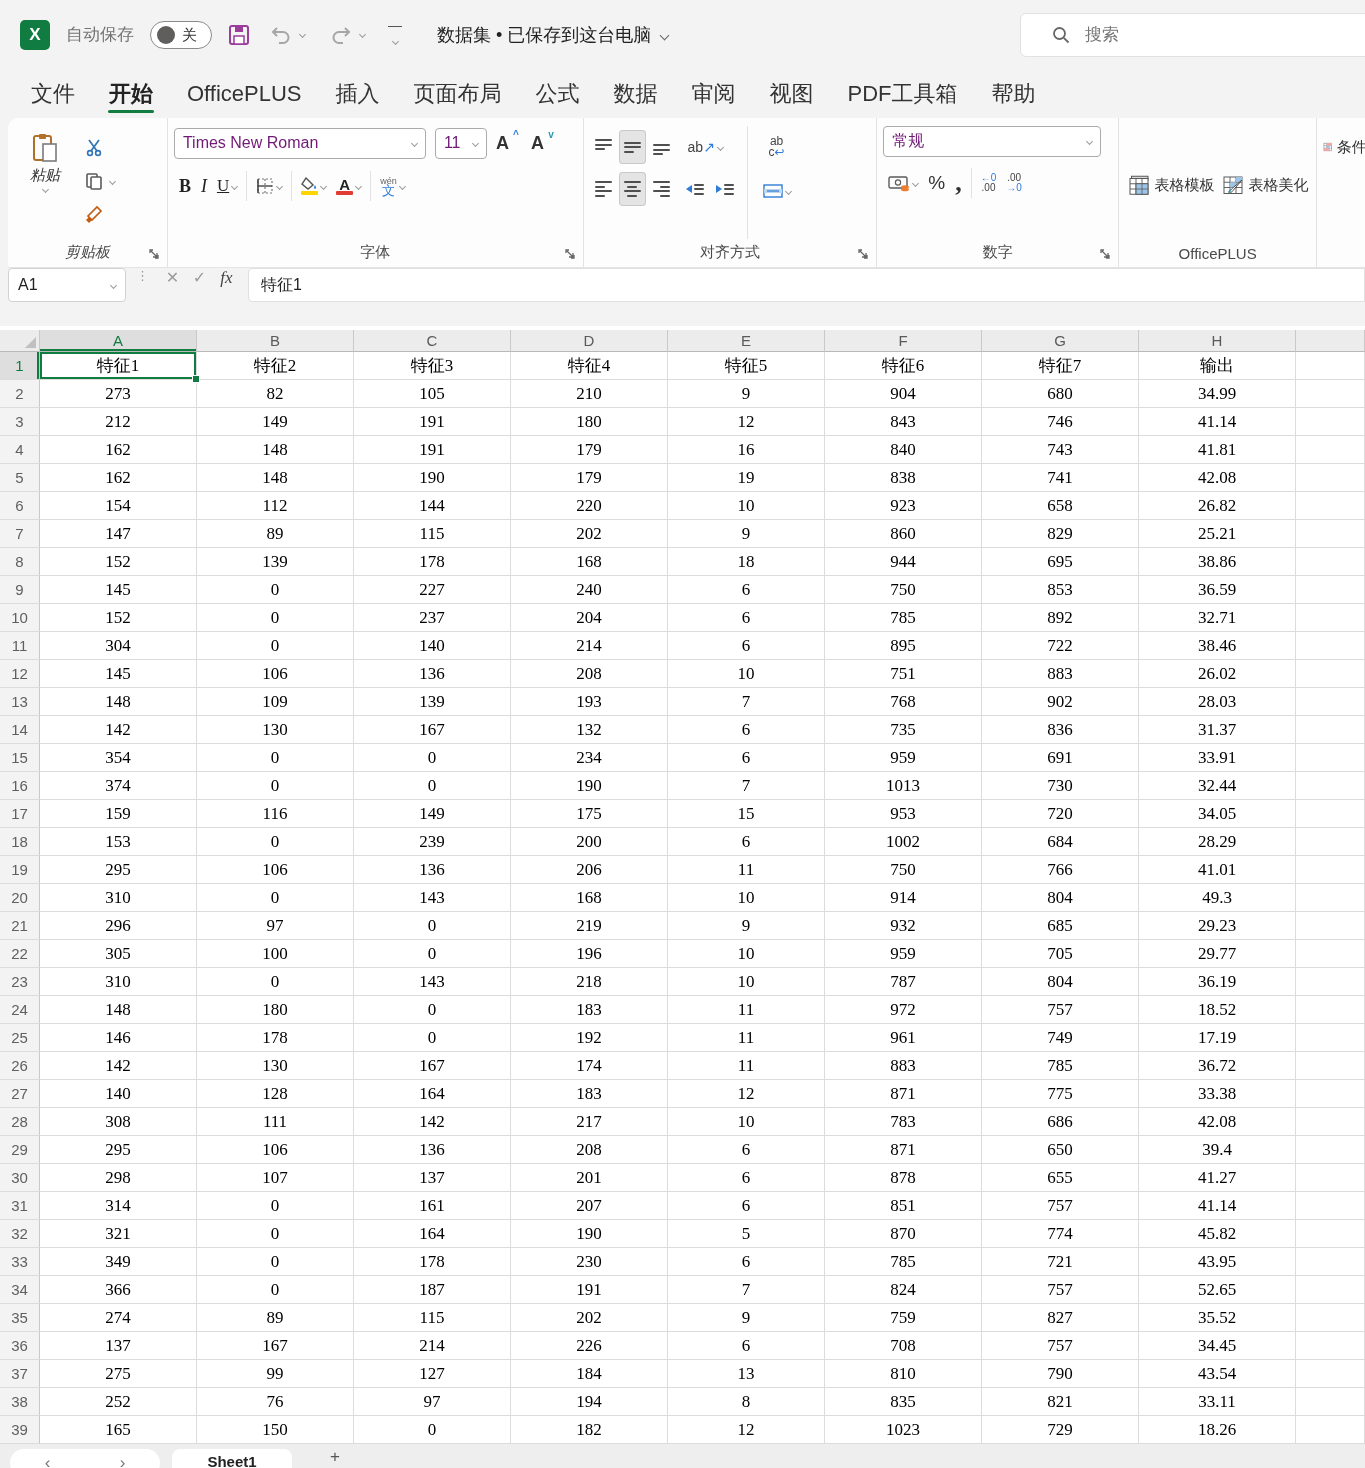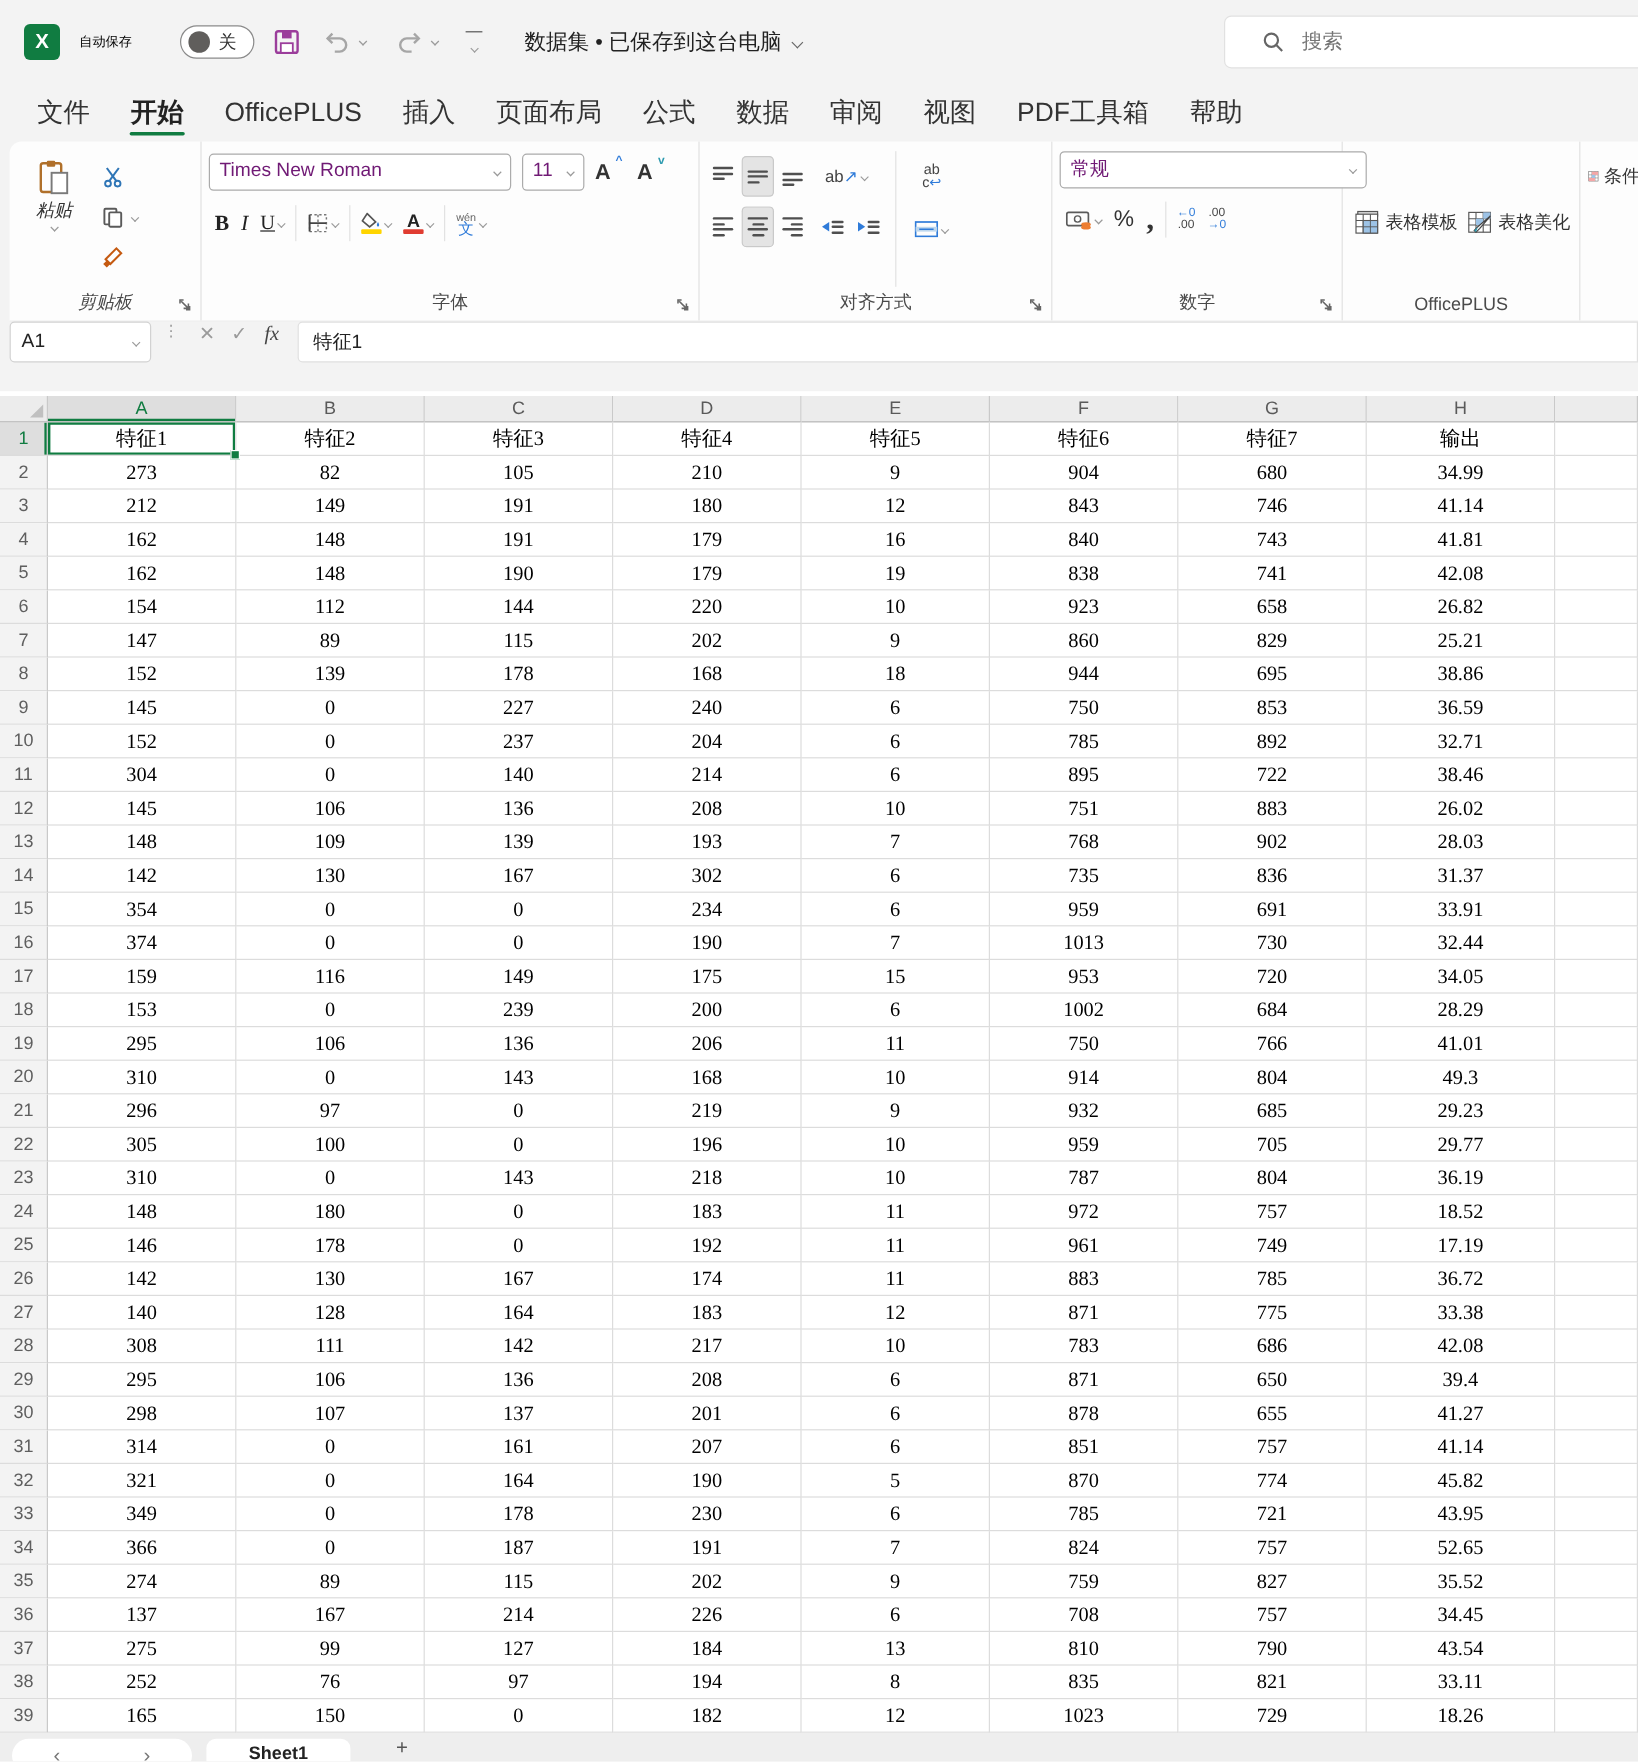--- a/index.html
+++ b/index.html
@@ -3,21 +3,21 @@
 <meta charset="utf-8">
 <style>
   * { box-sizing: border-box; margin: 0; padding: 0; }
   html,body { width:1365px; height:1468px; overflow:hidden; }
   body { font-family:"Liberation Sans","DejaVu Sans",sans-serif; background:#f3f3f3; color:#222; }
   .app { position:relative; width:1365px; height:1468px; overflow:hidden; }
 
   
   .titlebar { height:70px; position:relative; background:#f3f3f3; }
   .xlicon { position:absolute; left:20px; top:20px; width:30px; height:30px; background:#107C41; border-radius:5px; color:#fff; font-weight:bold; font-size:17px; display:flex; align-items:center; justify-content:center; }
-  .autosave-label { position:absolute; left:66px; top:0; line-height:70px; font-size:11px; color:#000000; }
+  .autosave-label { position:absolute; left:66px; top:0; line-height:70px; font-size:17px; color:#737373; }
   .toggle { position:absolute; left:150px; top:21px; width:62px; height:28px; border:1px solid #8a8a8a; border-radius:14px; background:#fff; display:flex; align-items:center; padding:0 6px; gap:7px; }
   .knob { width:18px; height:18px; border-radius:50%; background:#605e5c; }
   .toggle-state { font-size:15px; color:#333; }
   .tb-btn { position:absolute; top:22px; width:26px; height:26px; display:flex; align-items:center; justify-content:center; }
   .chev { width:7px; height:7px; border-right:1.6px solid #666; border-bottom:1.6px solid #666; transform:rotate(45deg); display:inline-block; }
   .chev.sm { width:5px; height:5px; border-color:#9a9a9a; }
   .qat-chev { position:absolute; left:388px; top:26px; width:14px; text-align:center; border-top:1.6px solid #555; padding-top:3px; }
   .doc-title { position:absolute; left:437px; top:0; line-height:70px; font-size:18px; color:#222; display:flex; align-items:center; gap:10px; }
   .searchbox { position:absolute; left:1020px; top:13px; width:360px; height:44px; background:#fff; border:1px solid #e1e1e1; border-radius:6px; display:flex; align-items:center; padding-left:30px; gap:14px; }
   .searchbox input { border:none; outline:none; font-size:17px; color:#444; background:transparent; width:220px; font-family:inherit; }
@@ -72,21 +72,21 @@
   .g-align { width:294px; display:flex; }
   .al-main { display:flex; flex-direction:column; gap:8px; padding-top:4px; }
   .al-main .rrow { gap:2px; }
   .wrapcol { display:flex; flex-direction:column; gap:10px; padding:4px 0 0 10px; margin-left:8px; border-left:1px solid #e2e2e2; }
   .wraptxt { display:flex; flex-direction:column; line-height:11px; font-size:12px; color:#444; align-items:center; }
   .wraptxt .blue { color:#2f7bd9; }
   .orient { font-size:14px; color:#444; }
 
   
   .g-num { width:242px; }
-  .numfmt { width:256px; }
+  .numfmt { width:218px; }
   .stack2 { display:flex; flex-direction:column; line-height:10px; font-size:10px; color:#444; align-items:center; }
   .stack2 .blue { color:#2f7bd9; }
   .pct { font-size:19px; color:#333; }
   .comma { font-size:26px; font-weight:700; color:#333; font-family:"Liberation Serif",serif; line-height:14px; }
 
   
   .g-plus { width:198px; display:flex; justify-content:center; gap:6px; }
   .bigbtn { width:88px; display:flex; align-items:center; gap:4px; padding-top:6px; }
   .bigbtn .lbl { font-size:15px; color:#333; white-space:nowrap; }
   .g-cond { width:48px; border-right:none; overflow:hidden; }
@@ -664,21 +664,21 @@
           <div class="cell">768</div>
           <div class="cell">902</div>
           <div class="cell">28.03</div>
           <div class="cell fillcell"></div>
         </div>
         <div class="grow">
           <div class="rowhdr">14</div>
           <div class="cell">142</div>
           <div class="cell">130</div>
           <div class="cell">167</div>
-          <div class="cell">302</div>
+          <div class="cell">132</div>
           <div class="cell">6</div>
           <div class="cell">735</div>
           <div class="cell">836</div>
           <div class="cell">31.37</div>
           <div class="cell fillcell"></div>
         </div>
         <div class="grow">
           <div class="rowhdr">15</div>
           <div class="cell">354</div>
           <div class="cell">0</div>

